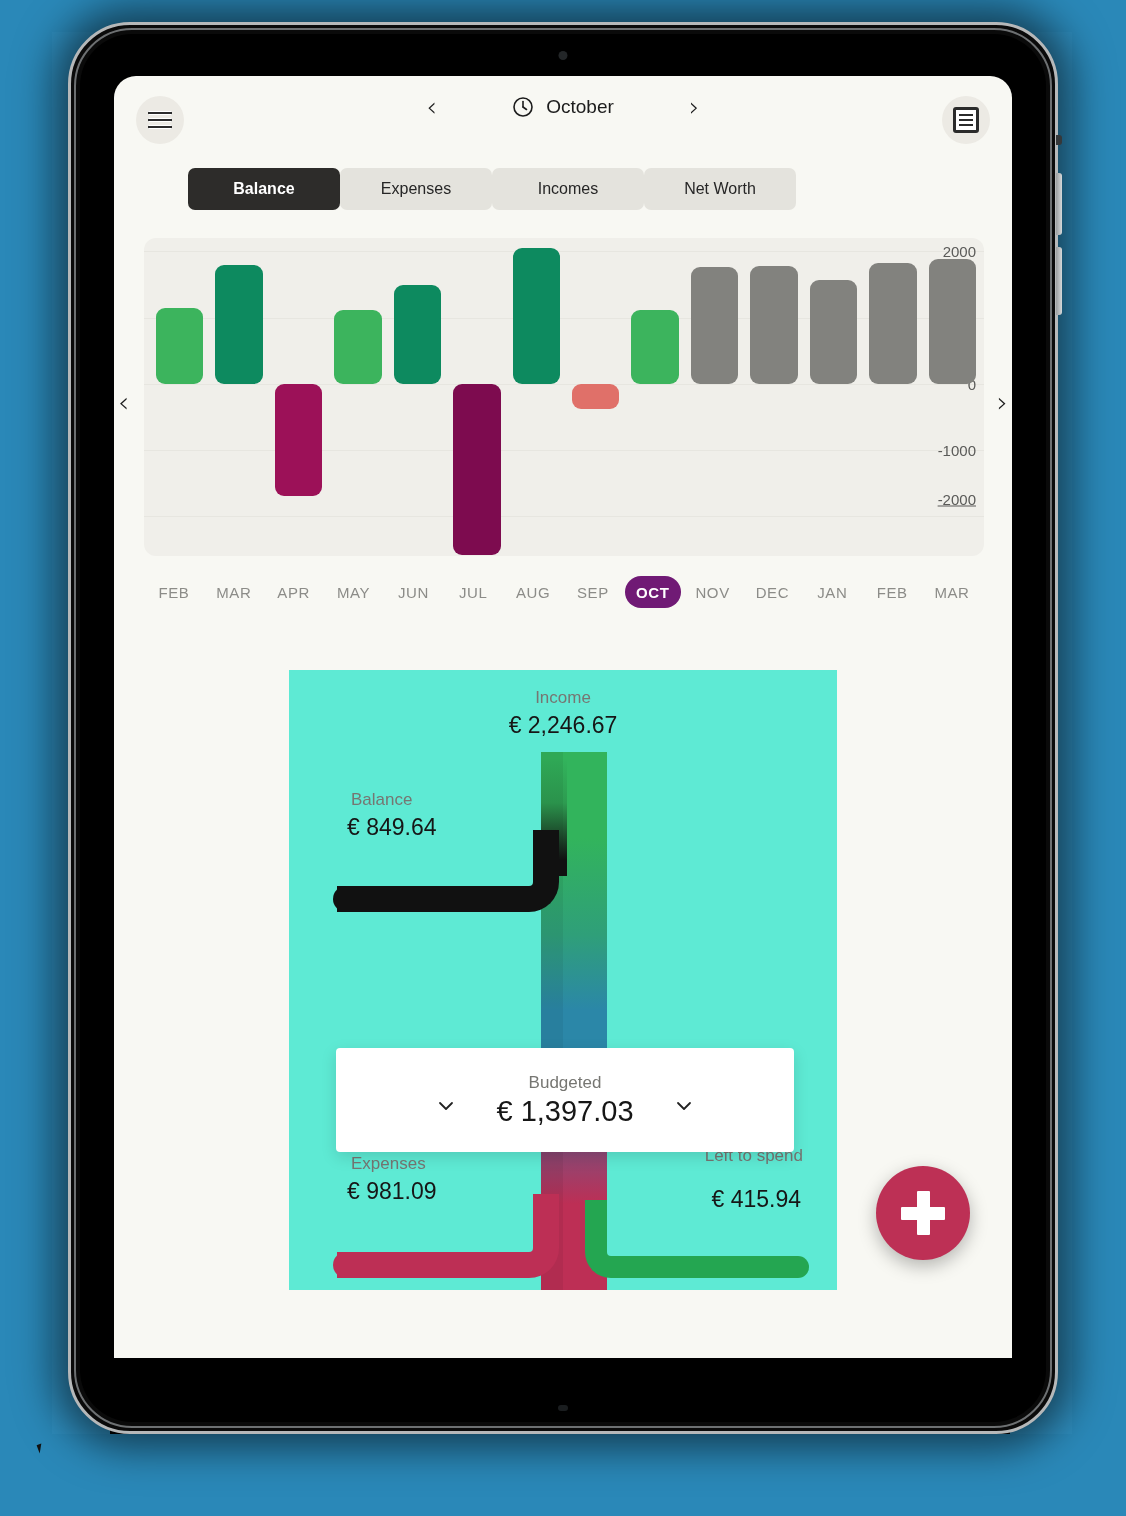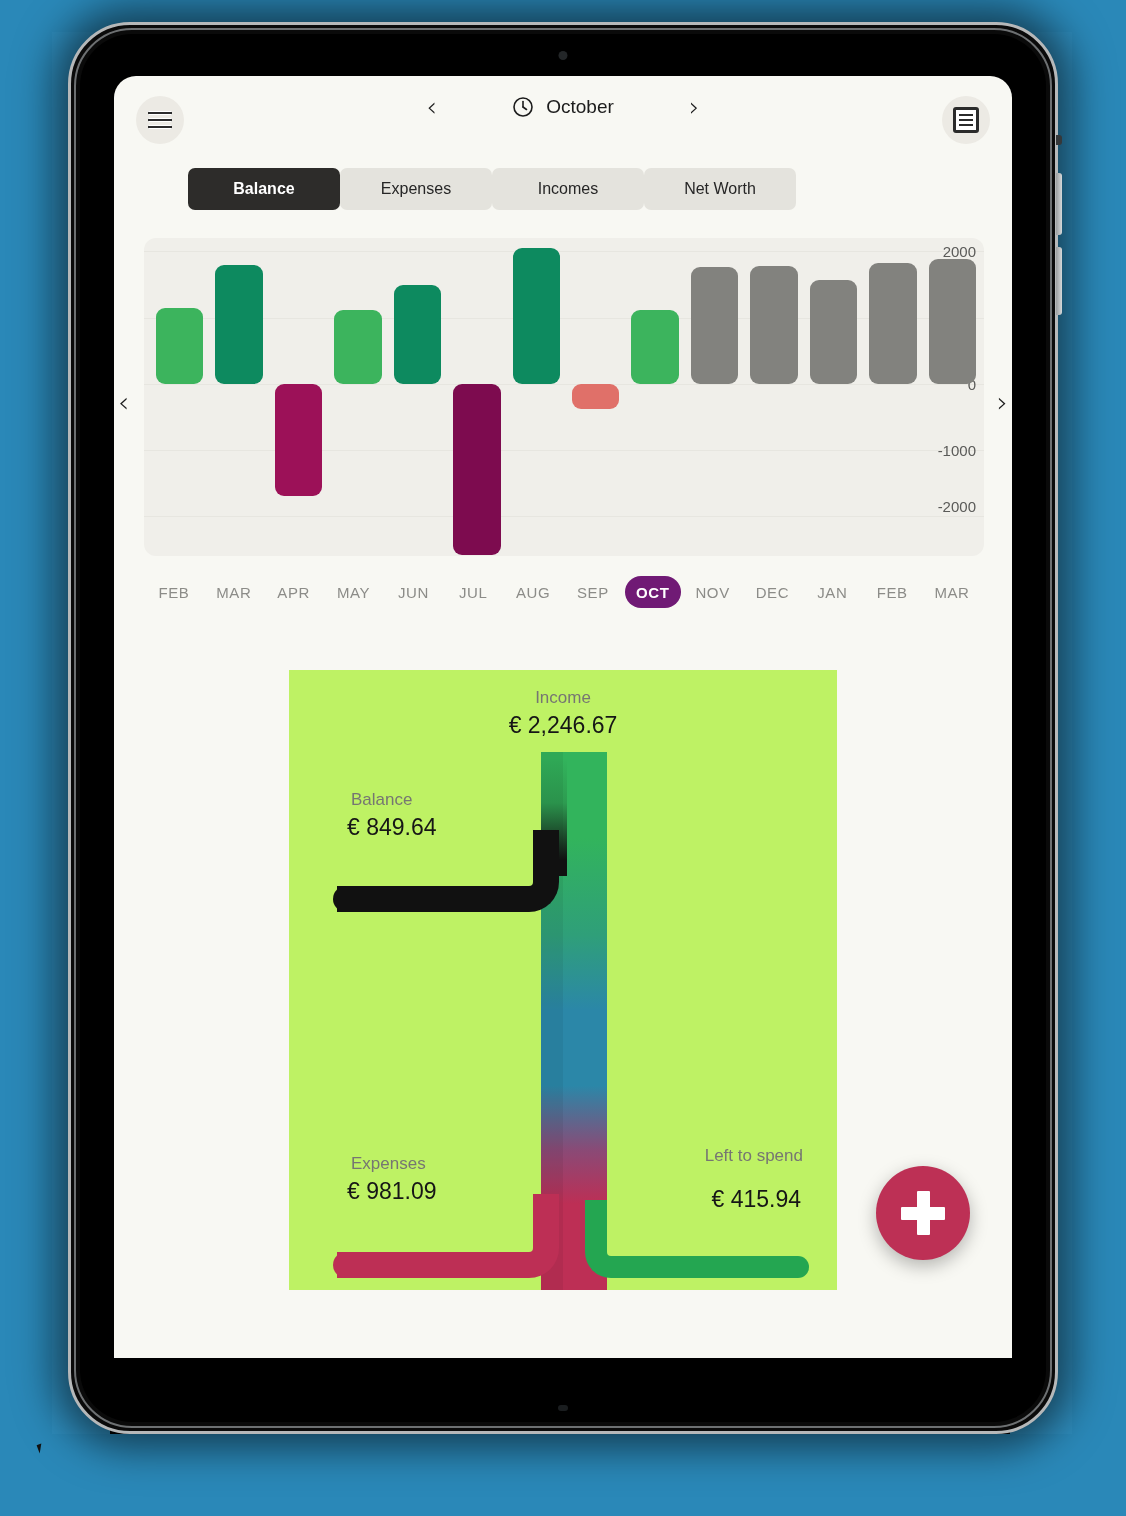--- a/index.html
+++ b/index.html
@@ -223,21 +223,21 @@
     cursor: pointer;
   }
   .month.active { background: #701a75; color: #fff; font-weight: bold; }
 
   
   #flow {
     position: relative;
     margin: 62px auto 0;
     width: 548px;
     height: 620px;
-    background: #bef264;
+    background: #5eead4;
   }
   .flow-label {
     position: absolute;
     font-size: 17px;
     color: #767672;
     white-space: nowrap;
   }
   .flow-value {
     position: absolute;
     font-size: 23px;
@@ -438,21 +438,21 @@
     <div id="chart-plot">
         <div class="gridline" style="top: 13.25px;"></div>
         <div class="axis-label" style="top: 13.25px;">2000</div>
         <div class="gridline" style="top: 79.5px;"></div>
         <div class="axis-label" style="top: 79.5px;">1000</div>
         <div class="gridline" style="top: 145.75px;"></div>
         <div class="axis-label" style="top: 145.75px;">0</div>
         <div class="gridline" style="top: 212px;"></div>
         <div class="axis-label" style="top: 212px; margin-left: 48px;">-1000</div>
         <div class="gridline" style="top: 278.25px;"></div>
-        <div class="axis-label" style="top: 268px;">-2000</div>
+        <div class="axis-label" style="top: 261px; text-decoration: underline;">-2000</div>
         <div class="bar" title="FEB: 1150" style="left: 11.9429px; top: 69.5625px; width: 47.5429px; height: 76.1875px; background: rgb(60, 180, 93);"></div>
         <div class="bar" title="MAR: 1800" style="left: 71.3714px; top: 26.5px; width: 47.5429px; height: 119.25px; background: rgb(13, 138, 95);"></div>
         <div class="bar" title="APR: -1700" style="left: 130.8px; top: 145.75px; width: 47.5429px; height: 112.625px; background: rgb(156, 17, 88);"></div>
         <div class="bar" title="MAY: 1120" style="left: 190.229px; top: 71.55px; width: 47.5429px; height: 74.2px; background: rgb(60, 180, 93);"></div>
         <div class="bar" title="JUN: 1490" style="left: 249.657px; top: 47.0375px; width: 47.5429px; height: 98.7125px; background: rgb(13, 138, 95);"></div>
         <div class="bar" title="JUL: -2580" style="left: 309.086px; top: 145.75px; width: 47.5429px; height: 170.925px; background: rgb(125, 11, 79);"></div>
         <div class="bar" title="AUG: 2050" style="left: 368.514px; top: 9.9375px; width: 47.5429px; height: 135.812px; background: rgb(13, 138, 95);"></div>
         <div class="bar" title="SEP: -380" style="left: 427.943px; top: 145.75px; width: 47.5429px; height: 25.175px; background: rgb(224, 112, 105);"></div>
         <div class="bar" title="OCT: 1110" style="left: 487.371px; top: 72.2125px; width: 47.5429px; height: 73.5375px; background: rgb(60, 180, 93);"></div>
         <div class="bar" title="NOV: 1760" style="left: 546.8px; top: 29.15px; width: 47.5429px; height: 116.6px; background: rgb(130, 130, 126);"></div>
@@ -499,20 +499,32 @@
     <div id="expenses-cap"></div>
     <div class="flow-label" id="expenses-label">Expenses</div>
     <div class="flow-value" id="expenses-value">€ 981.09</div>
 
     <div id="left-arm"></div>
     <div id="left-cap"></div>
     <div class="flow-label" id="left-label">Left to spend</div>
     <div class="flow-value" id="left-value">€ 415.94</div>
   </div>
 
+  <div id="budget-card">
+    <svg class="card-chev" id="budget-chev-left" viewBox="0 0 20 20">
+      <polyline points="4,7 10,13 16,7" fill="none" stroke="#222" stroke-width="1.8" stroke-linecap="round" stroke-linejoin="round"></polyline>
+    </svg>
+    <div id="budget-text">
+      <div id="budget-label">Budgeted</div>
+      <div id="budget-value">€ 1,397.03</div>
+    </div>
+    <svg class="card-chev" id="budget-chev-right" viewBox="0 0 20 20">
+      <polyline points="4,7 10,13 16,7" fill="none" stroke="#222" stroke-width="1.8" stroke-linecap="round" stroke-linejoin="round"></polyline>
+    </svg>
+  </div>
 
   <div id="fab">
     <span id="fab-plus-h"></span>
     <span id="fab-plus-v"></span>
   </div>
 
 </div>
 
 <div id="cursor"></div>
 

